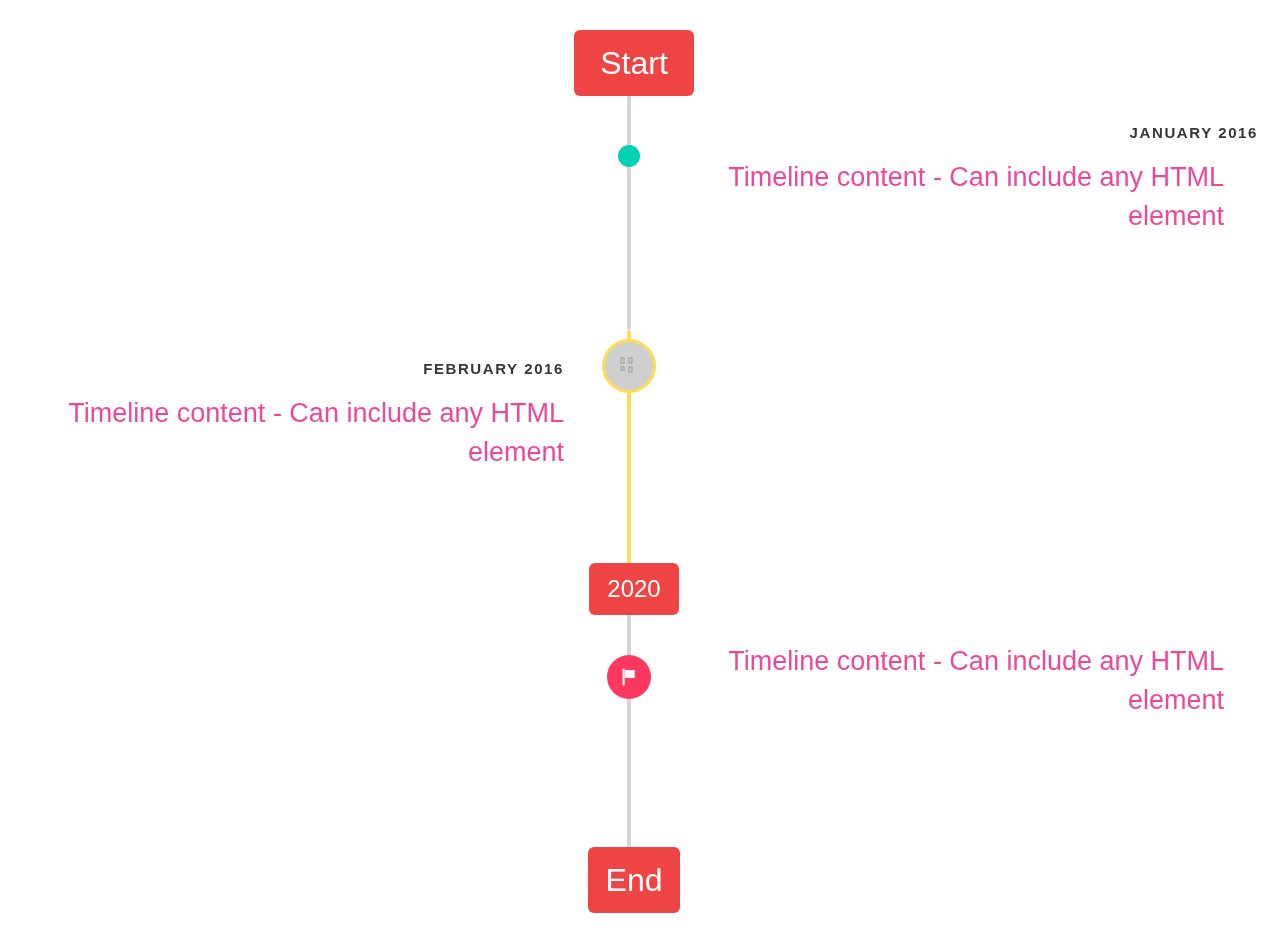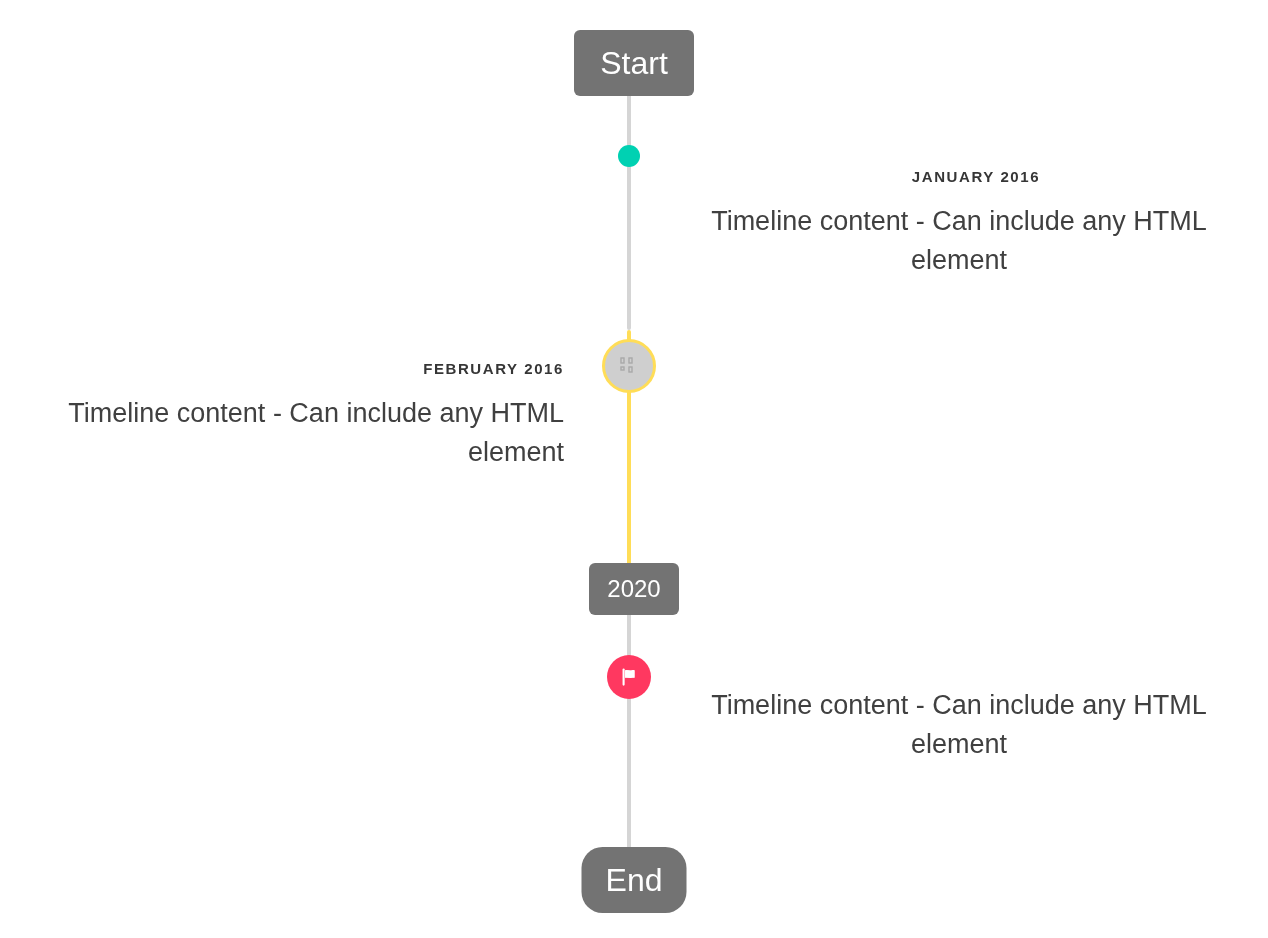--- a/index.html
+++ b/index.html
@@ -27,21 +27,21 @@
   }
   .axis-gray-top    { top: 92px;  height: 238px; background: #d5d5d5; }
   .axis-yellow      { top: 330px; height: 235px; background: #ffdd57; }
   .axis-gray-bottom { top: 612px; height: 238px; background: #d5d5d5; }
 
   
   .badge {
     position: absolute;
     left: 50%;
     transform: translateX(-50%);
-    background: #737373;
+    background: #ef4444;
     color: #ffffff;
     border-radius: 6px;
     display: flex;
     align-items: center;
     justify-content: center;
     line-height: 1;
     z-index: 5;
   }
   .badge-start {
     top: 30px;
@@ -50,57 +50,56 @@
     font-size: 32px;
   }
   .badge-mid {
     top: 563px;
     width: 90px;
     height: 52px;
     font-size: 24px;
   }
   .badge-end {
     top: 847px;
-    width: 105px;
+    width: 92px;
     height: 66px;
     font-size: 32px;
-    border-radius: 21px;
   }
 
   
   .item {
     position: absolute;
     left: 0;
     width: 1268px;
     display: flex;
   }
   .item-jan   { top: 122px; }
   .item-feb   { top: 358px; }
   .item-mar   { top: 640px; }
 
   .side {
     width: 629px;
     padding-top: 2px;
   }
   .side-left  { text-align: right; padding-right: 65px; padding-left: 43px; }
-  .side-right { text-align: center;  padding-left: 65px; margin-top: 44px; }
+  .side-right { text-align: right;  padding-left: 65px; }
   .side-empty { }
 
   .heading {
     font-size: 15px;
     font-weight: bold;
     letter-spacing: 1.6px;
     color: #363636;
     text-transform: uppercase;
     margin-bottom: 16px;
     line-height: 1.2;
   }
   .content {
     font-size: 27px;
-    color: #404040;
+    color: #ec4899;
     line-height: 1.45;
     font-weight: 400;
     max-width: 530px;
   }
   .side-left .content { margin-left: auto; }
 
   
   .marker {
     position: absolute;
     left: 629px;

